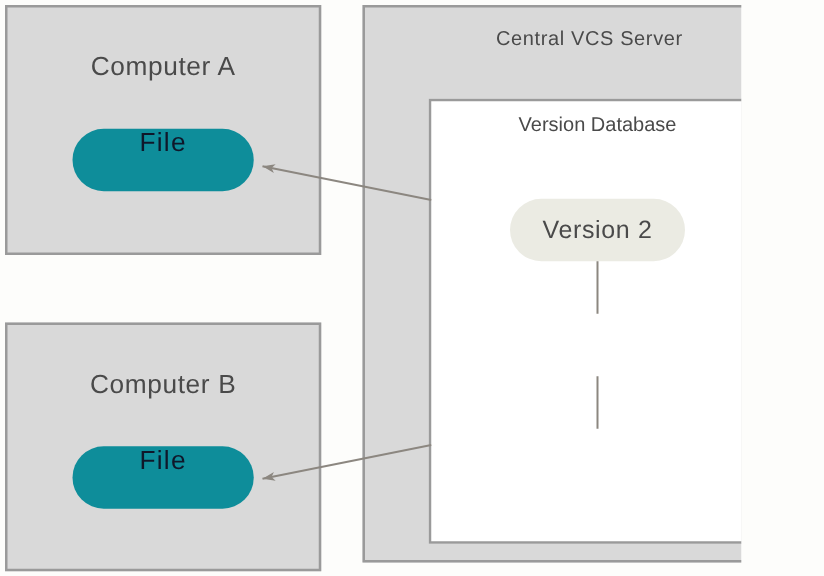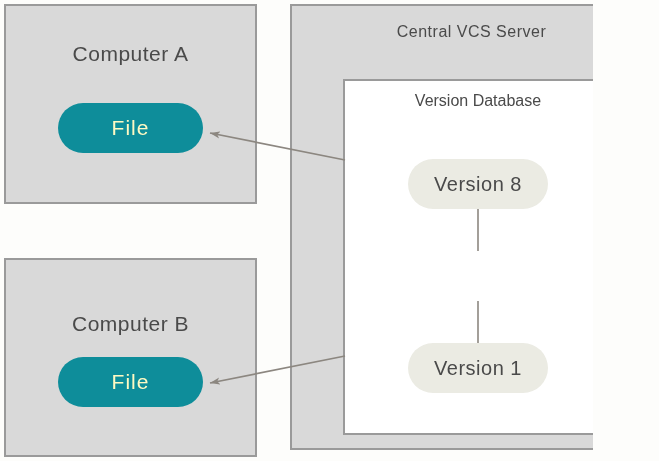--- a/index.html
+++ b/index.html
@@ -60,23 +60,23 @@
     white-space: nowrap;
   }
 
   .file-pill {
     position: absolute;
     width: 145px;
     height: 50px;
     background: #0e8d9a;
     border-radius: 25px;
     display: flex;
-    align-items: center;
+    align-items: flex-start;
     justify-content: center;
-    color: #fef9c3;
+    color: #0f172a;
     font-size: 21px;
     letter-spacing: 1px;
   }
   #file-a { left: 58px; top: 103px; }
   #file-b { left: 58px; top: 357px; }
 
   .version-pill {
     position: absolute;
     left: 408px;
     width: 140px;
@@ -107,36 +107,33 @@
 
 <div id="canvas">
 
   <div class="panel" id="panel-a"></div>
   <div class="panel-title" id="title-a" style="left:4px;width:253px;">Computer A</div>
   <div class="file-pill" id="file-a">
     <span>File</span>
   </div>
 
   <div class="panel" id="panel-b"></div>
-  <div class="panel-title" id="title-b" style="left:4px;width:253px;margin-top:16px;">Computer B</div>
+  <div class="panel-title" id="title-b" style="left:4px;width:253px;">Computer B</div>
   <div class="file-pill" id="file-b">
     <span>File</span>
   </div>
 
   <div class="panel" id="panel-server"></div>
   <div class="panel-title" id="title-server" style="left:290px;width:363px;">Central VCS Server</div>
 
   <div class="db-box"></div>
   <div id="title-db">Version Database</div>
 
   <div class="version-pill" id="version-3">
-    <span>Version 8</span>
-  </div>
-  <div class="version-pill" id="version-1">
-    <span>Version 1</span>
+    <span>Version 2</span>
   </div>
 
   <svg class="edges" viewBox="0 0 659 461">
     <defs>
       <marker id="arrowhead" markerWidth="11" markerHeight="8" refX="10" refY="4" orient="auto" markerUnits="userSpaceOnUse">
         <path d="M 10 4 L 0 0.4 L 2.6 4 L 0 7.6 Z" fill="#8c8780"></path>
       </marker>
     </defs>
 
     <line x1="478" y1="209" x2="478" y2="251" stroke="#8c8780" stroke-width="1.6"></line>

